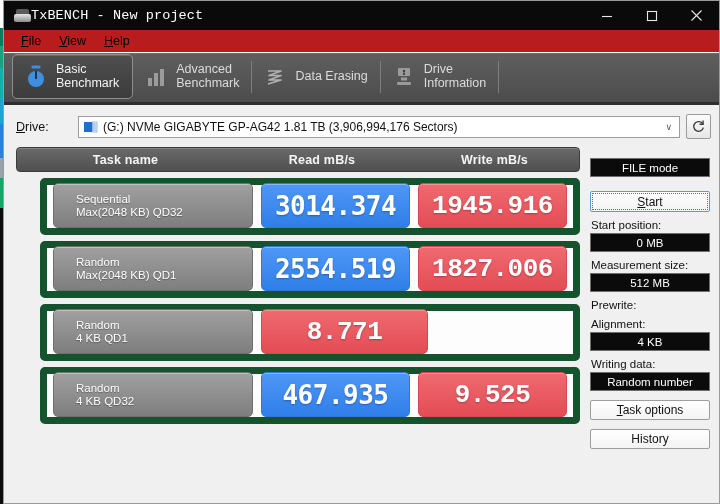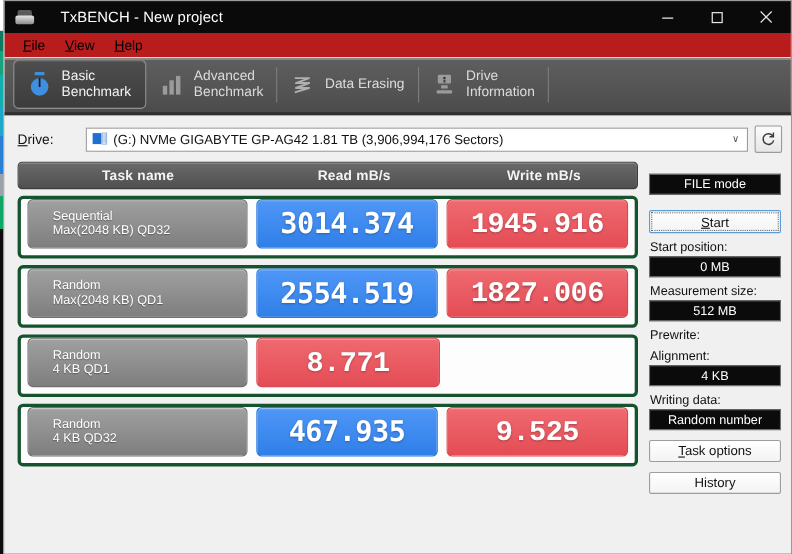--- a/index.html
+++ b/index.html
@@ -77,23 +77,24 @@
   #title-icon .scanner-lid {
     position: absolute;
     left: 2px; top: 1px;
     width: 13px; height: 6px;
     background: #5b5b5b;
     border-radius: 2px 2px 0 0;
   }
   #title-text {
     color: #ffffff;
     font-size: 13.5px;
-    margin-left: 24px;
+    margin-left: 0;
     letter-spacing: 0.1px;
     white-space: nowrap;
+    font-family: Liberation Mono, monospace;
   }
   .win-btns {
     position: absolute;
     right: 0; top: 0;
     height: 29px;
     display: flex;
   }
   .win-btn {
     width: 45px;
     height: 29px;
@@ -266,26 +267,27 @@
     letter-spacing: 0.2px;
   }
   .th-task { width: 217px; }
   .th-read { width: 176px; }
   .th-write { width: 169px; }
 
   .row {
     margin-top: 6px;
     height: 57px;
     background: #fdfdfd;
-    border: 3px solid #14532d;
+    border: 7px solid #14532d;
     border-radius: 5px;
     display: flex;
-    align-items: flex-start;
+    align-items: flex-end;
     padding: 0 6px;
     box-sizing: border-box;
+    margin-left: 24px;
   }
   .task-cell {
     width: 200px;
     height: 45px;
     flex: none;
     background: linear-gradient(to bottom,#a0a0a0,#7e7e7e);
     border: 1px solid #6f6f6f;
     border-radius: 5px;
     box-shadow: inset 0 1px 0 rgba(255,255,255,0.35);
     display: flex;

